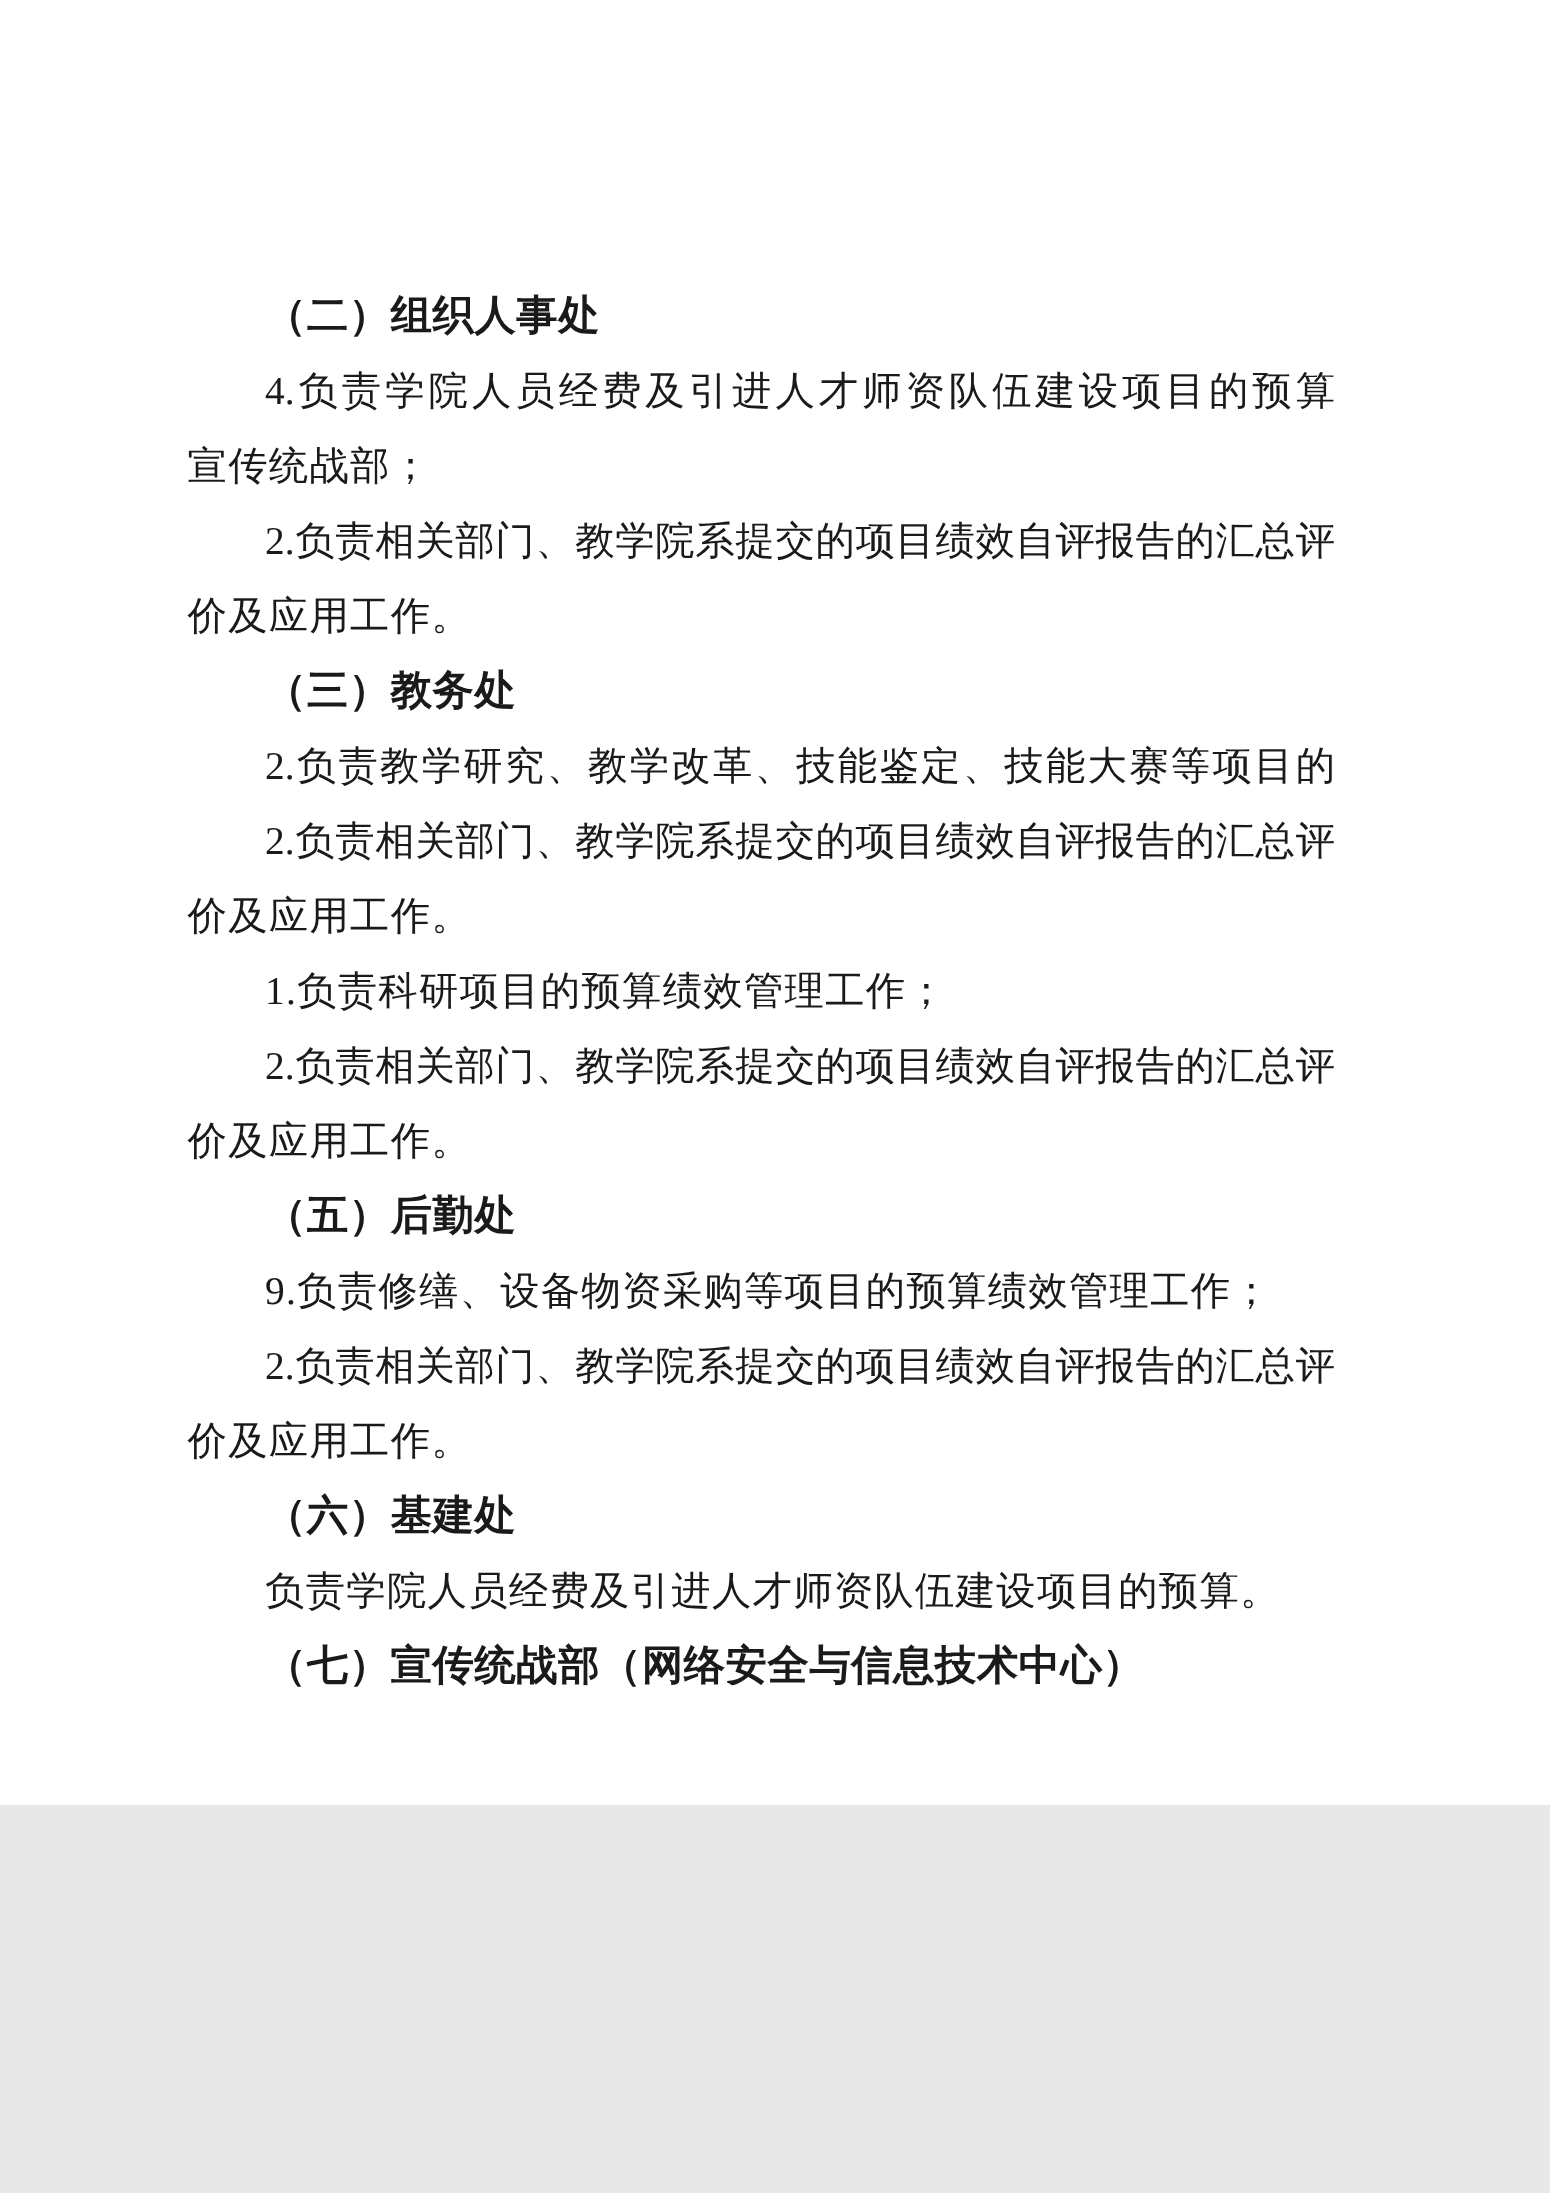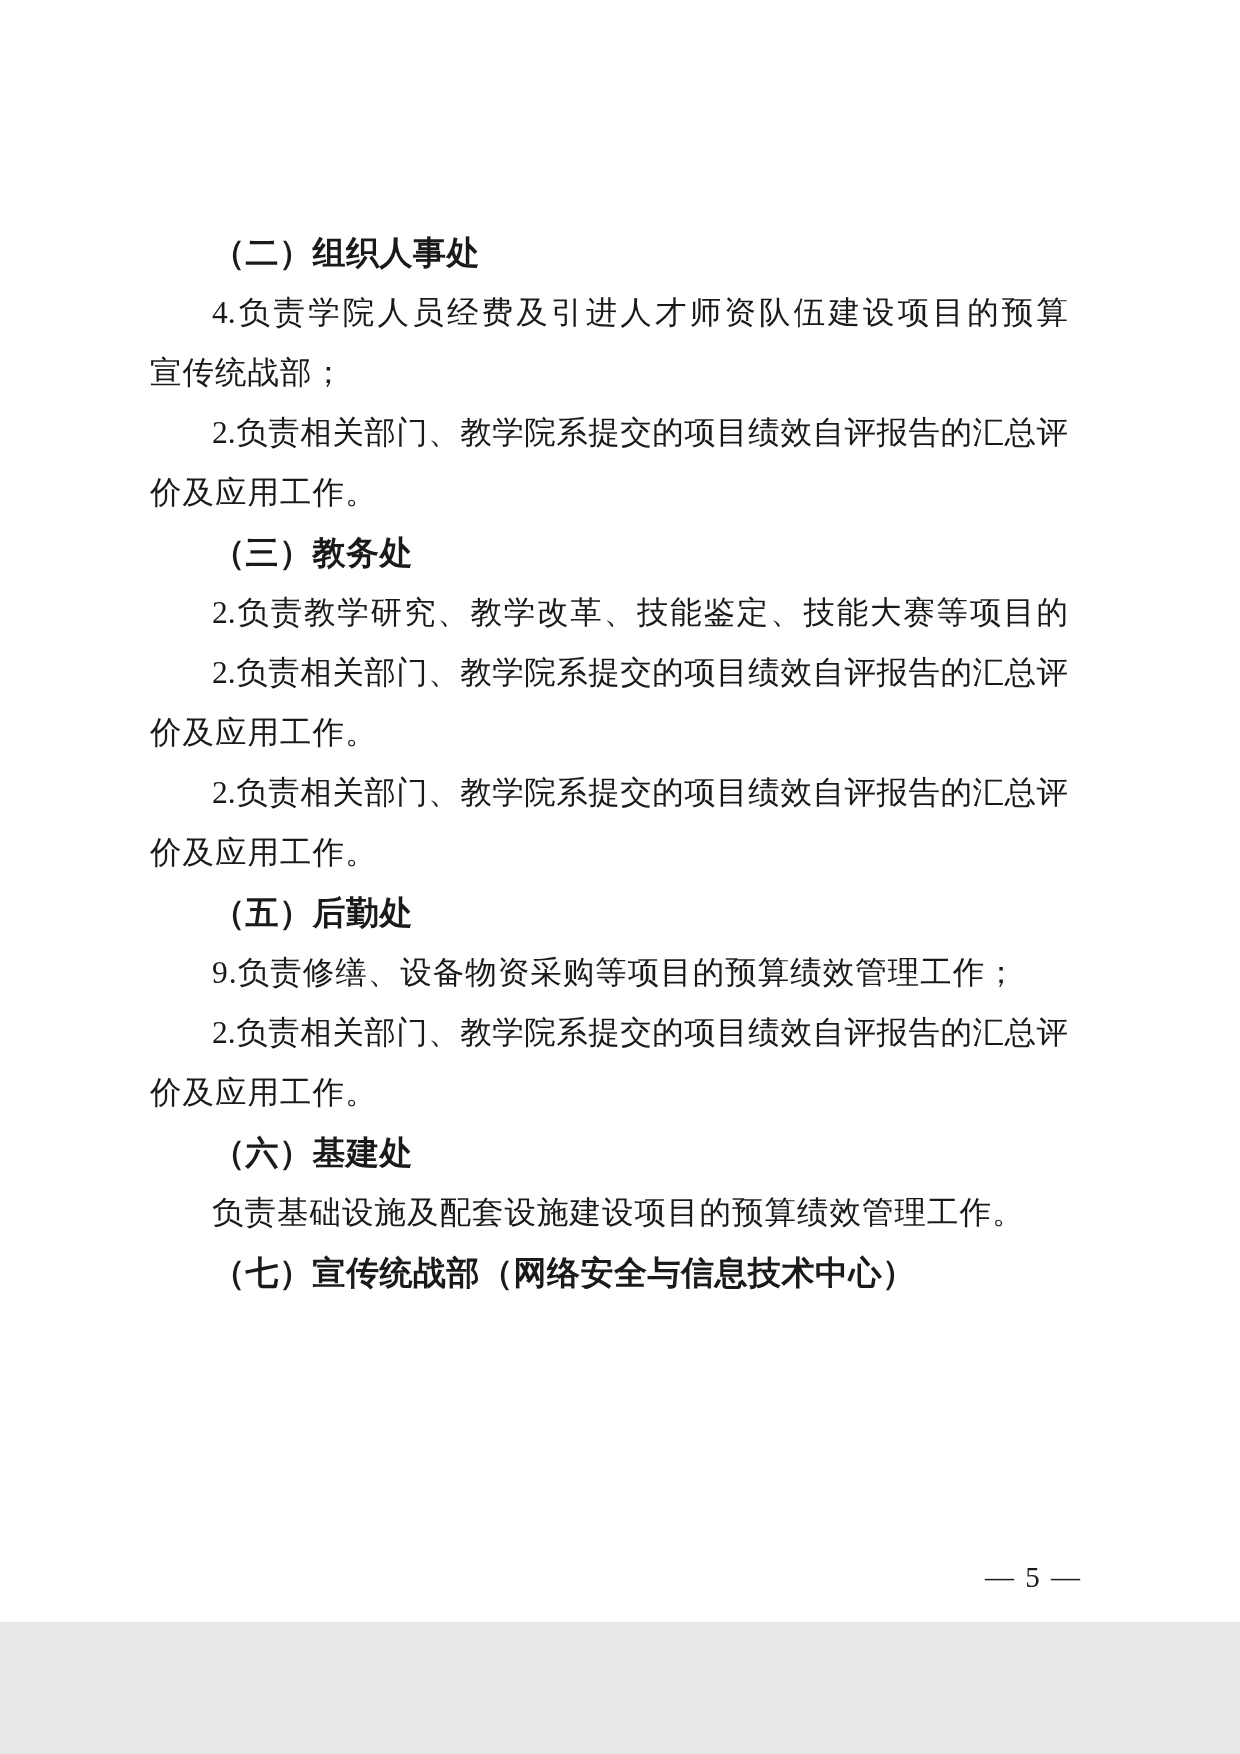--- a/index.html
+++ b/index.html
@@ -1,20 +1,20 @@
 <!DOCTYPE html>
 <html lang="zh"><head>
 <meta charset="utf-8">
 <style>
   * { margin: 0; padding: 0; box-sizing: border-box; }
   html, body { background: #e8e8e8; }
   .page {
     position: relative;
     width: 1240px;
-    height: 1622px;
+    height: 1444px;
     margin: 0 auto;
     background: #ffffff;
     overflow: hidden;
     font-family: "Liberation Serif", "DejaVu Serif", serif;
     color: #1a1a1a;
   }
   .content {
     position: absolute;
     left: 150px;
     top: 223px;
@@ -61,29 +61,30 @@
     <div class="ln ind jf">4.负责学院人员经费及引进人才师资队伍建设项目的预算</div>
     <div class="ln">宣传统战部；</div>
     <div class="ln ind jf">2.负责相关部门、教学院系提交的项目绩效自评报告的汇总评</div>
     <div class="ln">价及应用工作。</div>
 
     <div class="ln hd ind">（三）教务处</div>
     <div class="ln ind jf">2.负责教学研究、教学改革、技能鉴定、技能大赛等项目的</div>
     <div class="ln ind jf">2.负责相关部门、教学院系提交的项目绩效自评报告的汇总评</div>
     <div class="ln">价及应用工作。</div>
 
+    <div class="ln ind">1.负责科研项目的预算绩效管理工作；</div>
     <div class="ln ind jf">2.负责相关部门、教学院系提交的项目绩效自评报告的汇总评</div>
     <div class="ln">价及应用工作。</div>
 
     <div class="ln hd ind">（五）后勤处</div>
     <div class="ln ind">9.负责修缮、设备物资采购等项目的预算绩效管理工作；</div>
     <div class="ln ind jf">2.负责相关部门、教学院系提交的项目绩效自评报告的汇总评</div>
     <div class="ln">价及应用工作。</div>
 
     <div class="ln hd ind">（六）基建处</div>
-    <div class="ln ind">负责基础设施及配套设施建设项目的预算绩效管理工作。</div>
+    <div class="ln ind">负责学院人员经费及引进人才师资队伍建设项目的预算。</div>
 
     <div class="ln hd ind">（七）宣传统战部（网络安全与信息技术中心）</div>
 
   </div>
 
   <div class="page-number">— 5 —</div>
 </div>
 
 </body></html>

